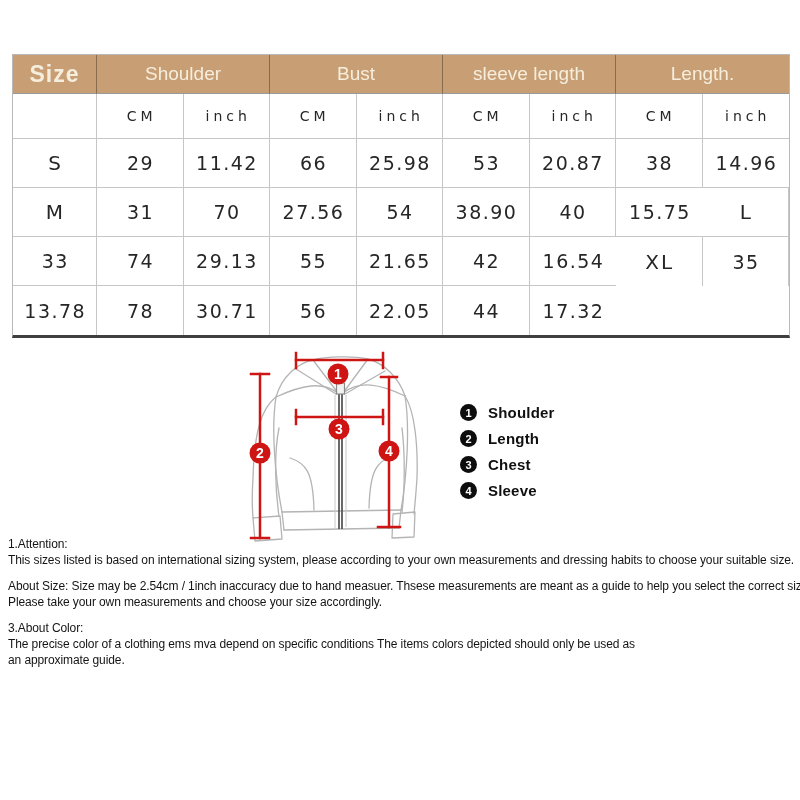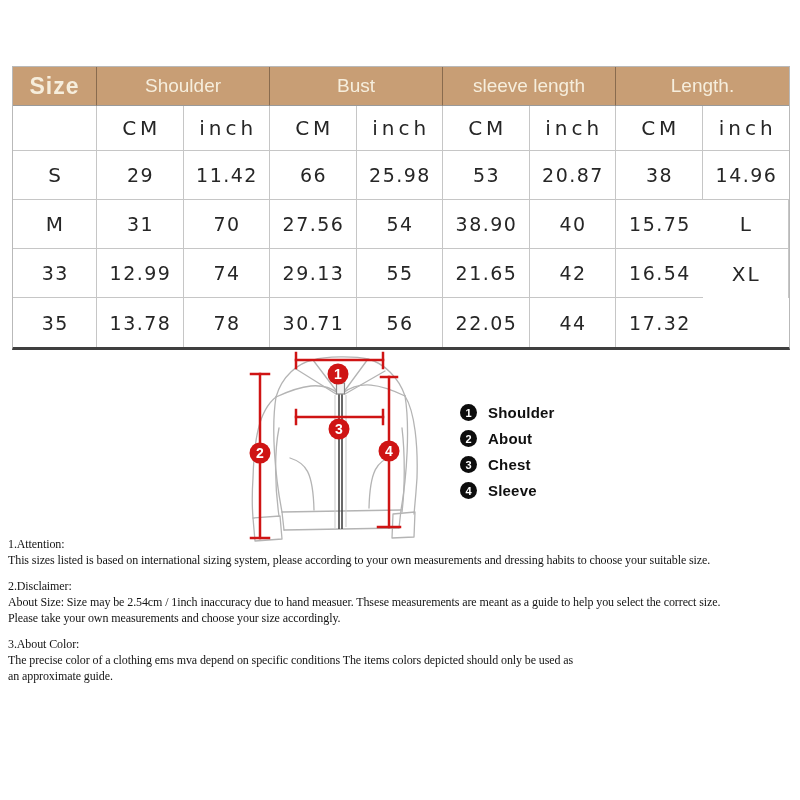--- a/index.html
+++ b/index.html
@@ -5,35 +5,35 @@
   :root{
     --header_bg:#c89e75; --header_text:#f6eedd; --accent_red:#cf1414;
     --table_border:#c6c6c6; --dark_border:#3f3f3f; --sketch_gray:#b4b4b4;
     --zipper_dark:#4f4f4f; --text_dark:#141414;
   }
   html,body{margin:0;padding:0;}
   body{width:800px;height:800px;position:relative;background:#ffffff;overflow:hidden;
        font-family:"Liberation Sans",sans-serif;}
 
   
-  .size-table{position:absolute;left:12px;top:66px;width:776px;
+  .size-table{position:absolute;left:12px;top:54px;width:776px;
     display:grid;grid-template-columns:84px repeat(8,86.5px);
     grid-template-rows:39px 45px repeat(4,49px);
     border:1px solid #b9b9b9;border-bottom:3px solid var(--dark_border);
     box-sizing:content-box;background:#fff;}
   .c{display:flex;align-items:center;justify-content:center;
      border-right:1px solid var(--table_border);border-bottom:1px solid var(--table_border);
      color:#262626;}
   .c.lc{border-right:none;}
   .c.lr{border-bottom:none;text-align:center;}
   .head{background:var(--header_bg);color:var(--header_text);
         border-right:1px solid rgba(60,45,30,0.45);border-bottom:1px solid #9a9a9a;}
   .size-head{font-size:23px;font-weight:700;letter-spacing:1px;}
   .group{grid-column:span 2;font-size:19px;font-weight:400;}
-  .unit{font-family:"DejaVu Sans",sans-serif;font-size:20px;letter-spacing:4px;padding-left:4px;}
+  .unit{font-family:"DejaVu Sans",sans-serif;font-size:14px;letter-spacing:4px;padding-left:4px;}
   .sizecell{font-family:"DejaVu Sans",sans-serif;font-size:20px;letter-spacing:2px;padding-left:2px;}
   .num{font-family:"DejaVu Sans",sans-serif;font-size:19px;letter-spacing:1.5px;padding-left:1.5px;}
 
   
   .diagram-svg{position:absolute;left:210px;top:348px;width:345px;height:210px;}
   .sk{stroke:var(--sketch_gray);fill:none;stroke-width:1.3;stroke-linejoin:round;stroke-linecap:round;}
   .zip{stroke:var(--zipper_dark);fill:none;stroke-width:1.7;}
   .plk{stroke:#c9c9c9;fill:none;stroke-width:1;}
   .zp{stroke:#8a8a8a;fill:#f2f2f2;stroke-width:1.2;}
   .rl{stroke:var(--accent_red);stroke-width:2.5;stroke-linecap:square;fill:none;}
@@ -43,21 +43,21 @@
   
   .legend{position:absolute;left:460px;top:404px;}
   .legend-item{display:flex;align-items:center;margin-bottom:9px;height:17px;}
   .legend-badge{width:17px;height:17px;border-radius:50%;background:#0d0d0d;color:#fff;
     display:flex;align-items:center;justify-content:center;font-size:11px;font-weight:700;flex:0 0 17px;}
   .legend-label{margin-left:11px;font-size:15px;font-weight:600;color:#101010;letter-spacing:.2px;}
 
   
   .notes{position:absolute;left:8px;top:536px;width:790px;color:var(--text_dark);
     font-size:12px;line-height:16px;letter-spacing:-0.1px;}
-  .note-section{margin-bottom:10px;font-family:Liberation Serif, serif;}
+  .note-section{margin-bottom:10px;}
   .note-line{white-space:nowrap;}
 </style>
 </head>
 <body>
 
 <div class="size-table">
 
   <div class="c head size-head">Size</div>
   <div class="c head group">Shoulder</div>
   <div class="c head group">Bust</div>
@@ -88,21 +88,20 @@
   <div class="c num">31</div>
   <div class="c num">70</div>
   <div class="c num">27.56</div>
   <div class="c num">54</div>
   <div class="c num">38.90</div>
   <div class="c num">40</div>
   <div class="c num lc">15.75</div>
 
   <div class="c sizecell">L</div>
   <div class="c num">33</div>
-  <div class="c num">12.99</div>
   <div class="c num">74</div>
   <div class="c num">29.13</div>
   <div class="c num">55</div>
   <div class="c num">21.65</div>
   <div class="c num">42</div>
   <div class="c num lc">16.54</div>
 
   <div class="c sizecell lr">XL</div>
   <div class="c num lr">35</div>
   <div class="c num lr">13.78</div>
@@ -175,39 +174,38 @@
   </g>
 </svg>
 
 <div class="legend">
   <div class="legend-item">
     <span class="legend-badge">1</span>
     <span class="legend-label">Shoulder</span>
   </div>
   <div class="legend-item">
     <span class="legend-badge">2</span>
-    <span class="legend-label">About</span>
+    <span class="legend-label">Length</span>
   </div>
   <div class="legend-item">
     <span class="legend-badge">3</span>
     <span class="legend-label">Chest</span>
   </div>
   <div class="legend-item">
     <span class="legend-badge">4</span>
     <span class="legend-label">Sleeve</span>
   </div>
 </div>
 
 <div class="notes">
   <div class="note-section">
     <div class="note-line">1.Attention:</div>
     <div class="note-line">This sizes listed is based on international sizing system, please according to your own measurements and dressing habits to choose your suitable size.</div>
   </div>
   <div class="note-section">
-    <div class="note-line">2.Disclaimer:</div>
     <div class="note-line">About Size: Size may be 2.54cm / 1inch inaccuracy due to hand measuer. Thsese measurements are meant as a guide to help you select the correct size.</div>
     <div class="note-line">Please take your own measurements and choose your size accordingly.</div>
   </div>
   <div class="note-section">
     <div class="note-line">3.About Color:</div>
     <div class="note-line">The precise color of a clothing ems mva depend on specific conditions The items colors depicted should only be used as</div>
     <div class="note-line">an approximate guide.</div>
   </div>
 </div>
 

